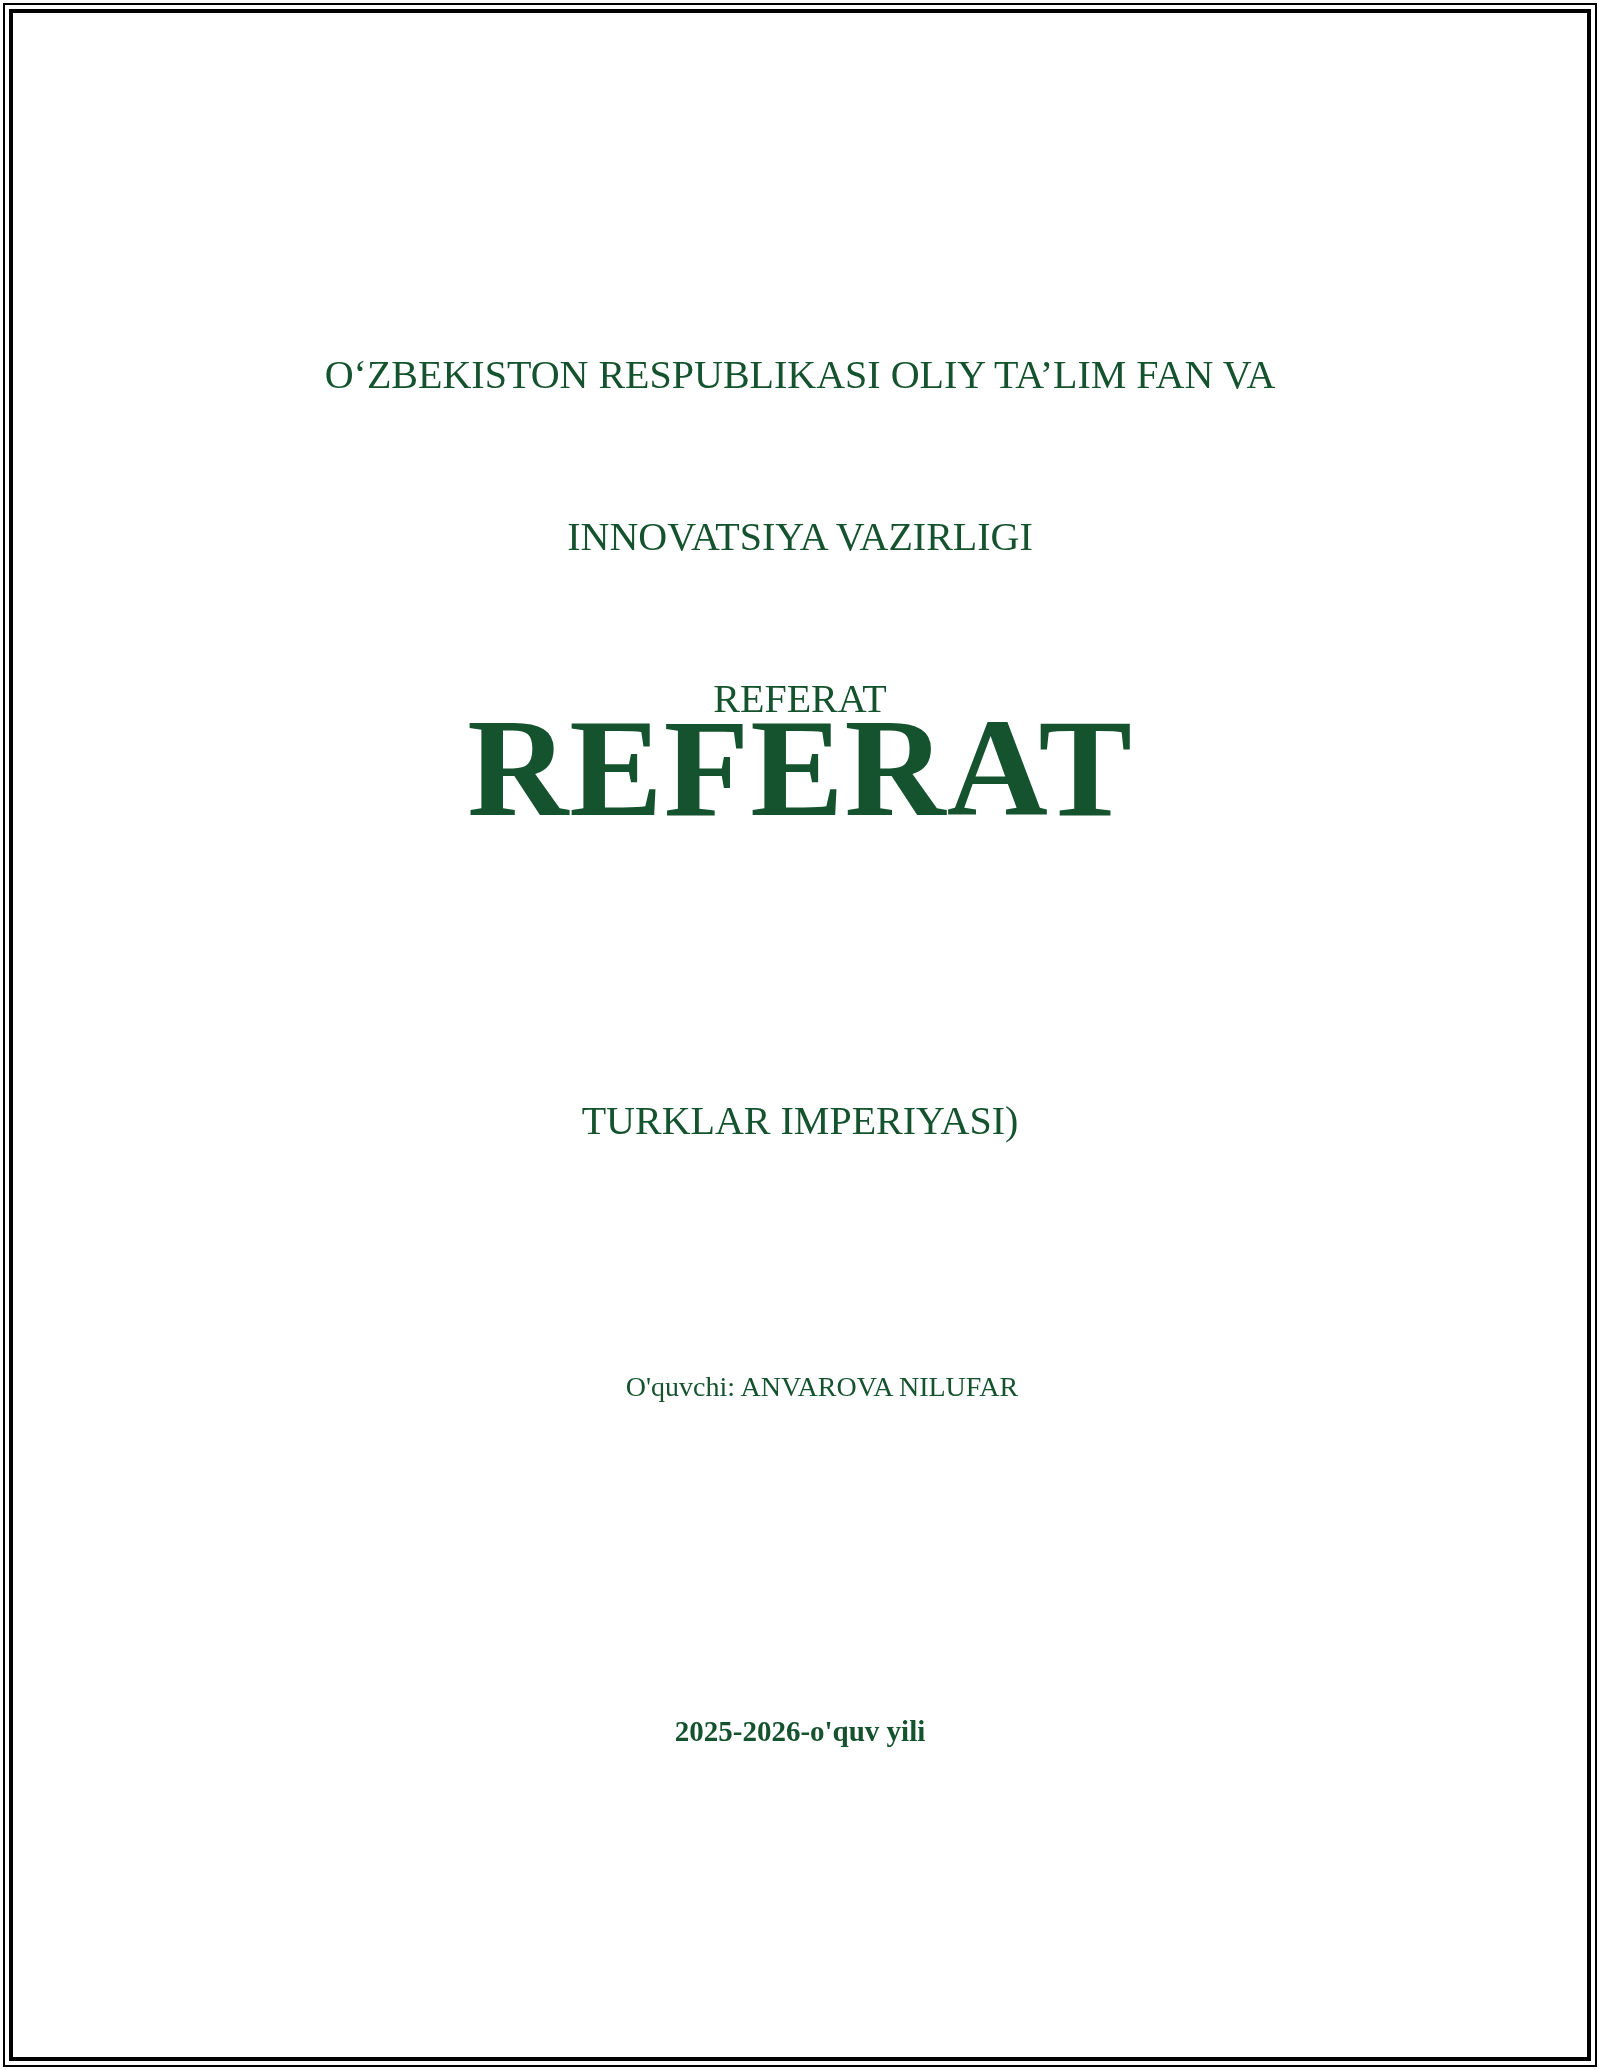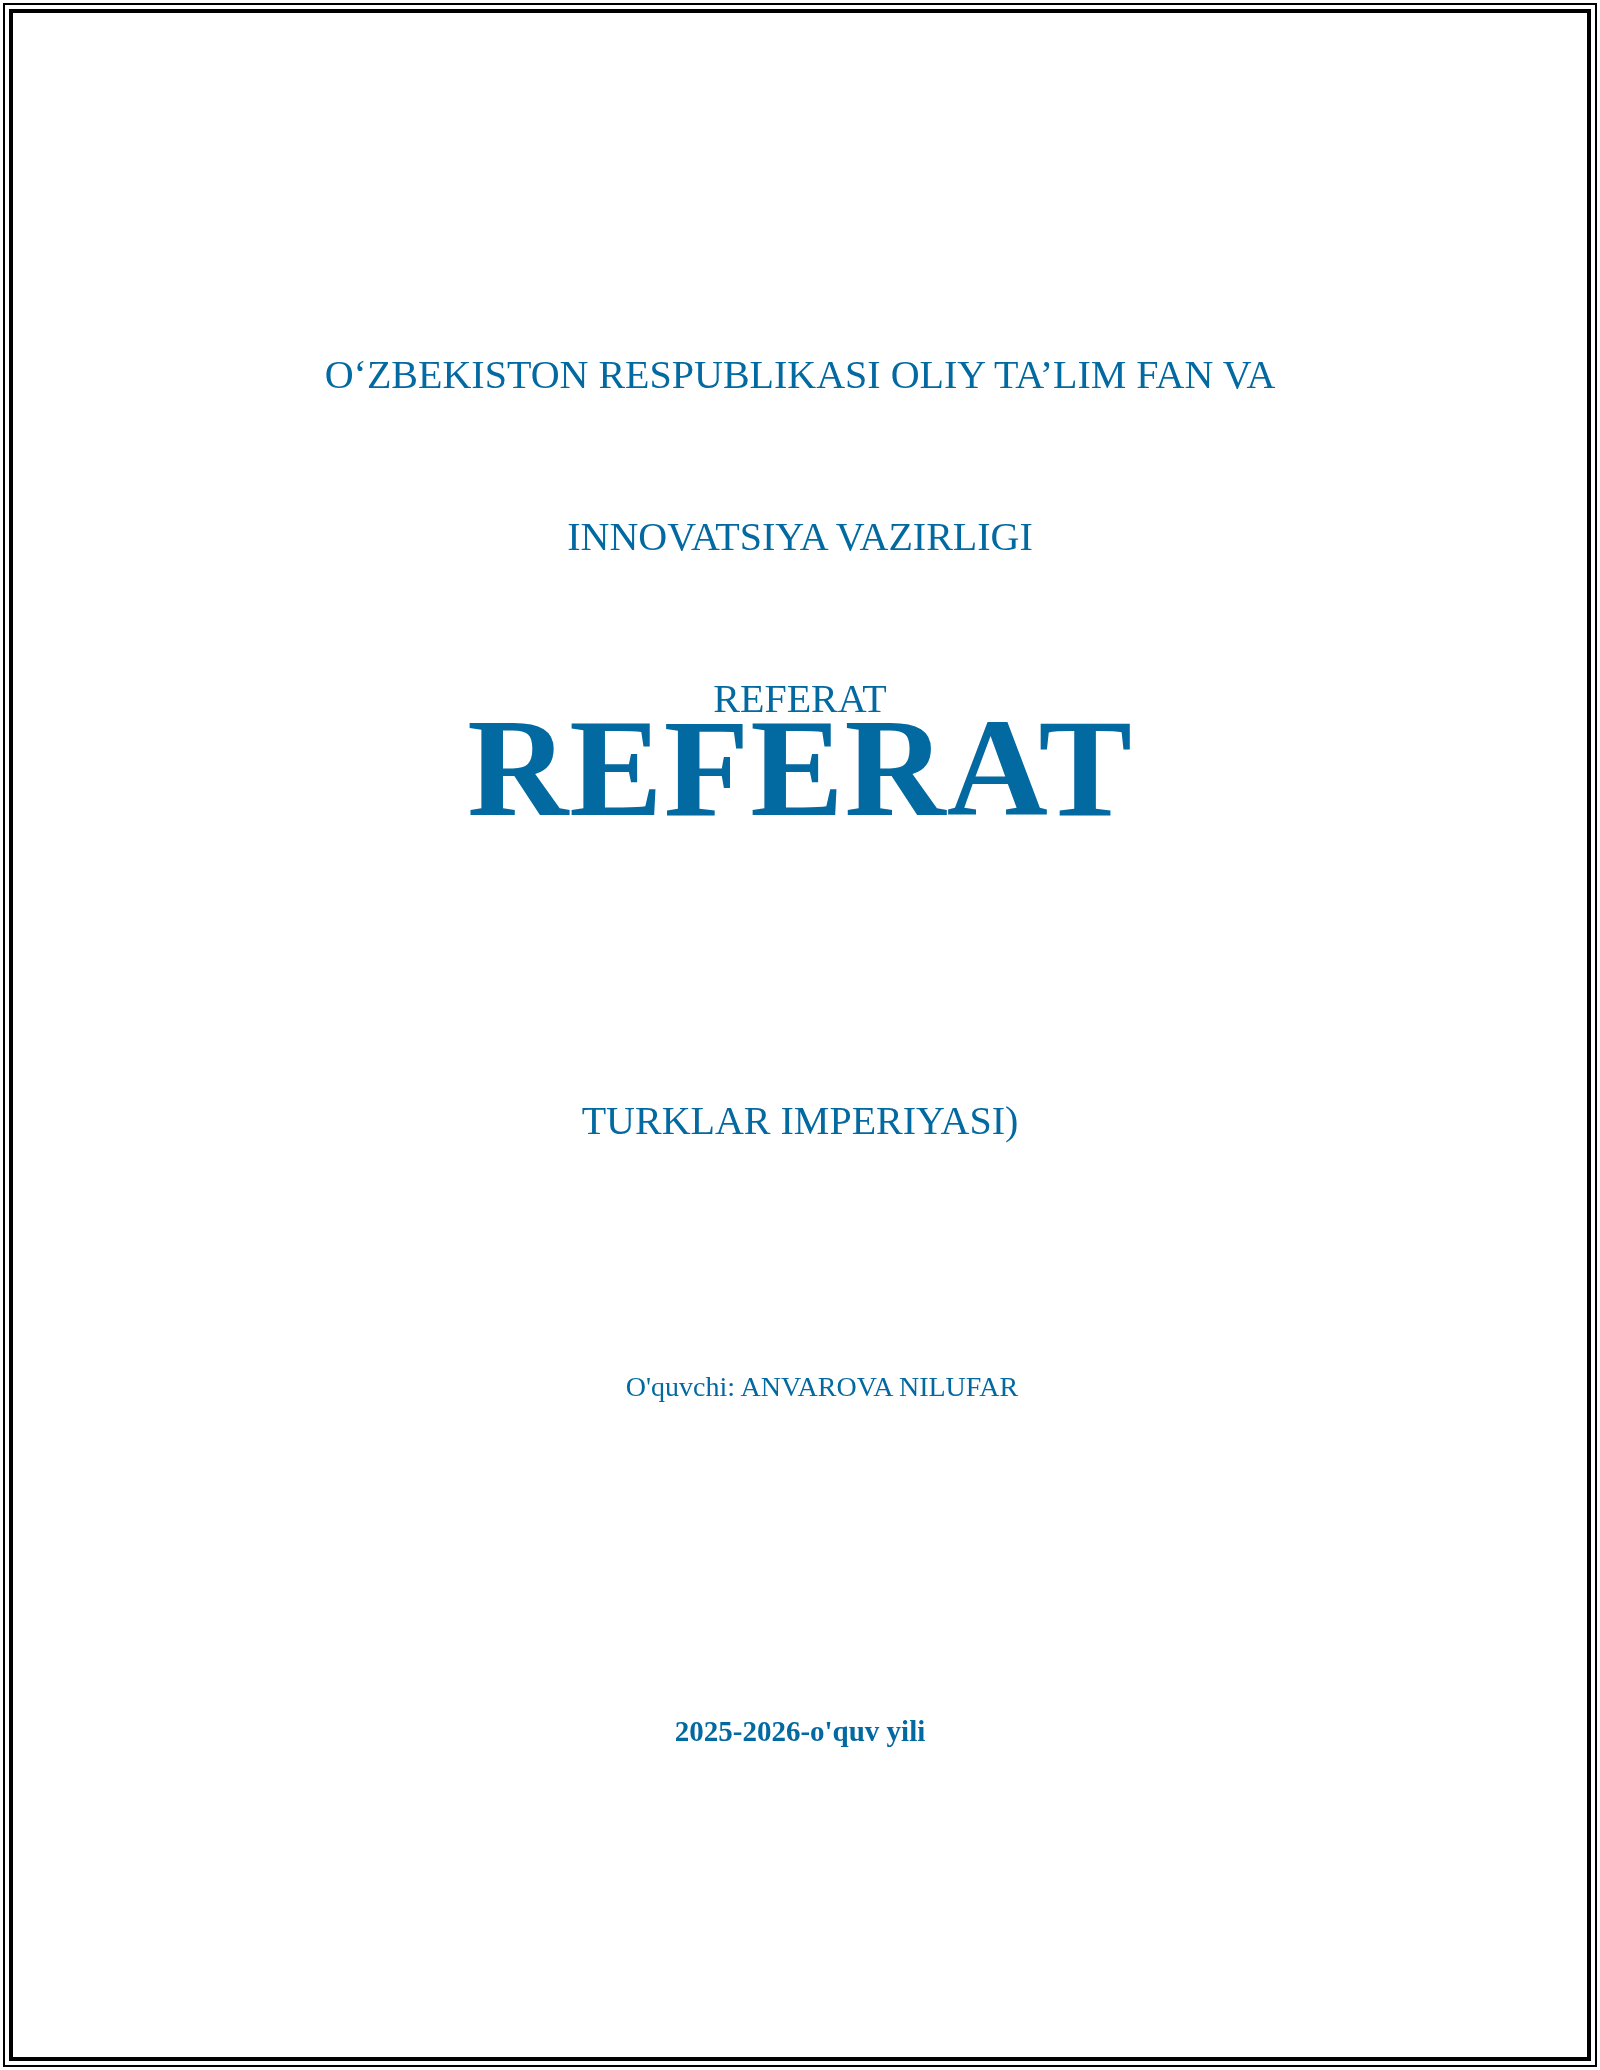--- a/index.html
+++ b/index.html
@@ -5,21 +5,21 @@
   html, body {
     margin: 0;
     padding: 0;
     background: #ffffff;
   }
   .page {
     position: relative;
     width: 1600px;
     height: 2070px;
     background: #ffffff;
-    color: #0369a1;
+    color: #14532d;
     font-family: "Liberation Serif", "DejaVu Serif", serif;
     overflow: hidden;
   }
   
   .frame-thin {
     position: absolute;
     inset: 3px;
     border: 2px solid #000000;
     pointer-events: none;
   }

